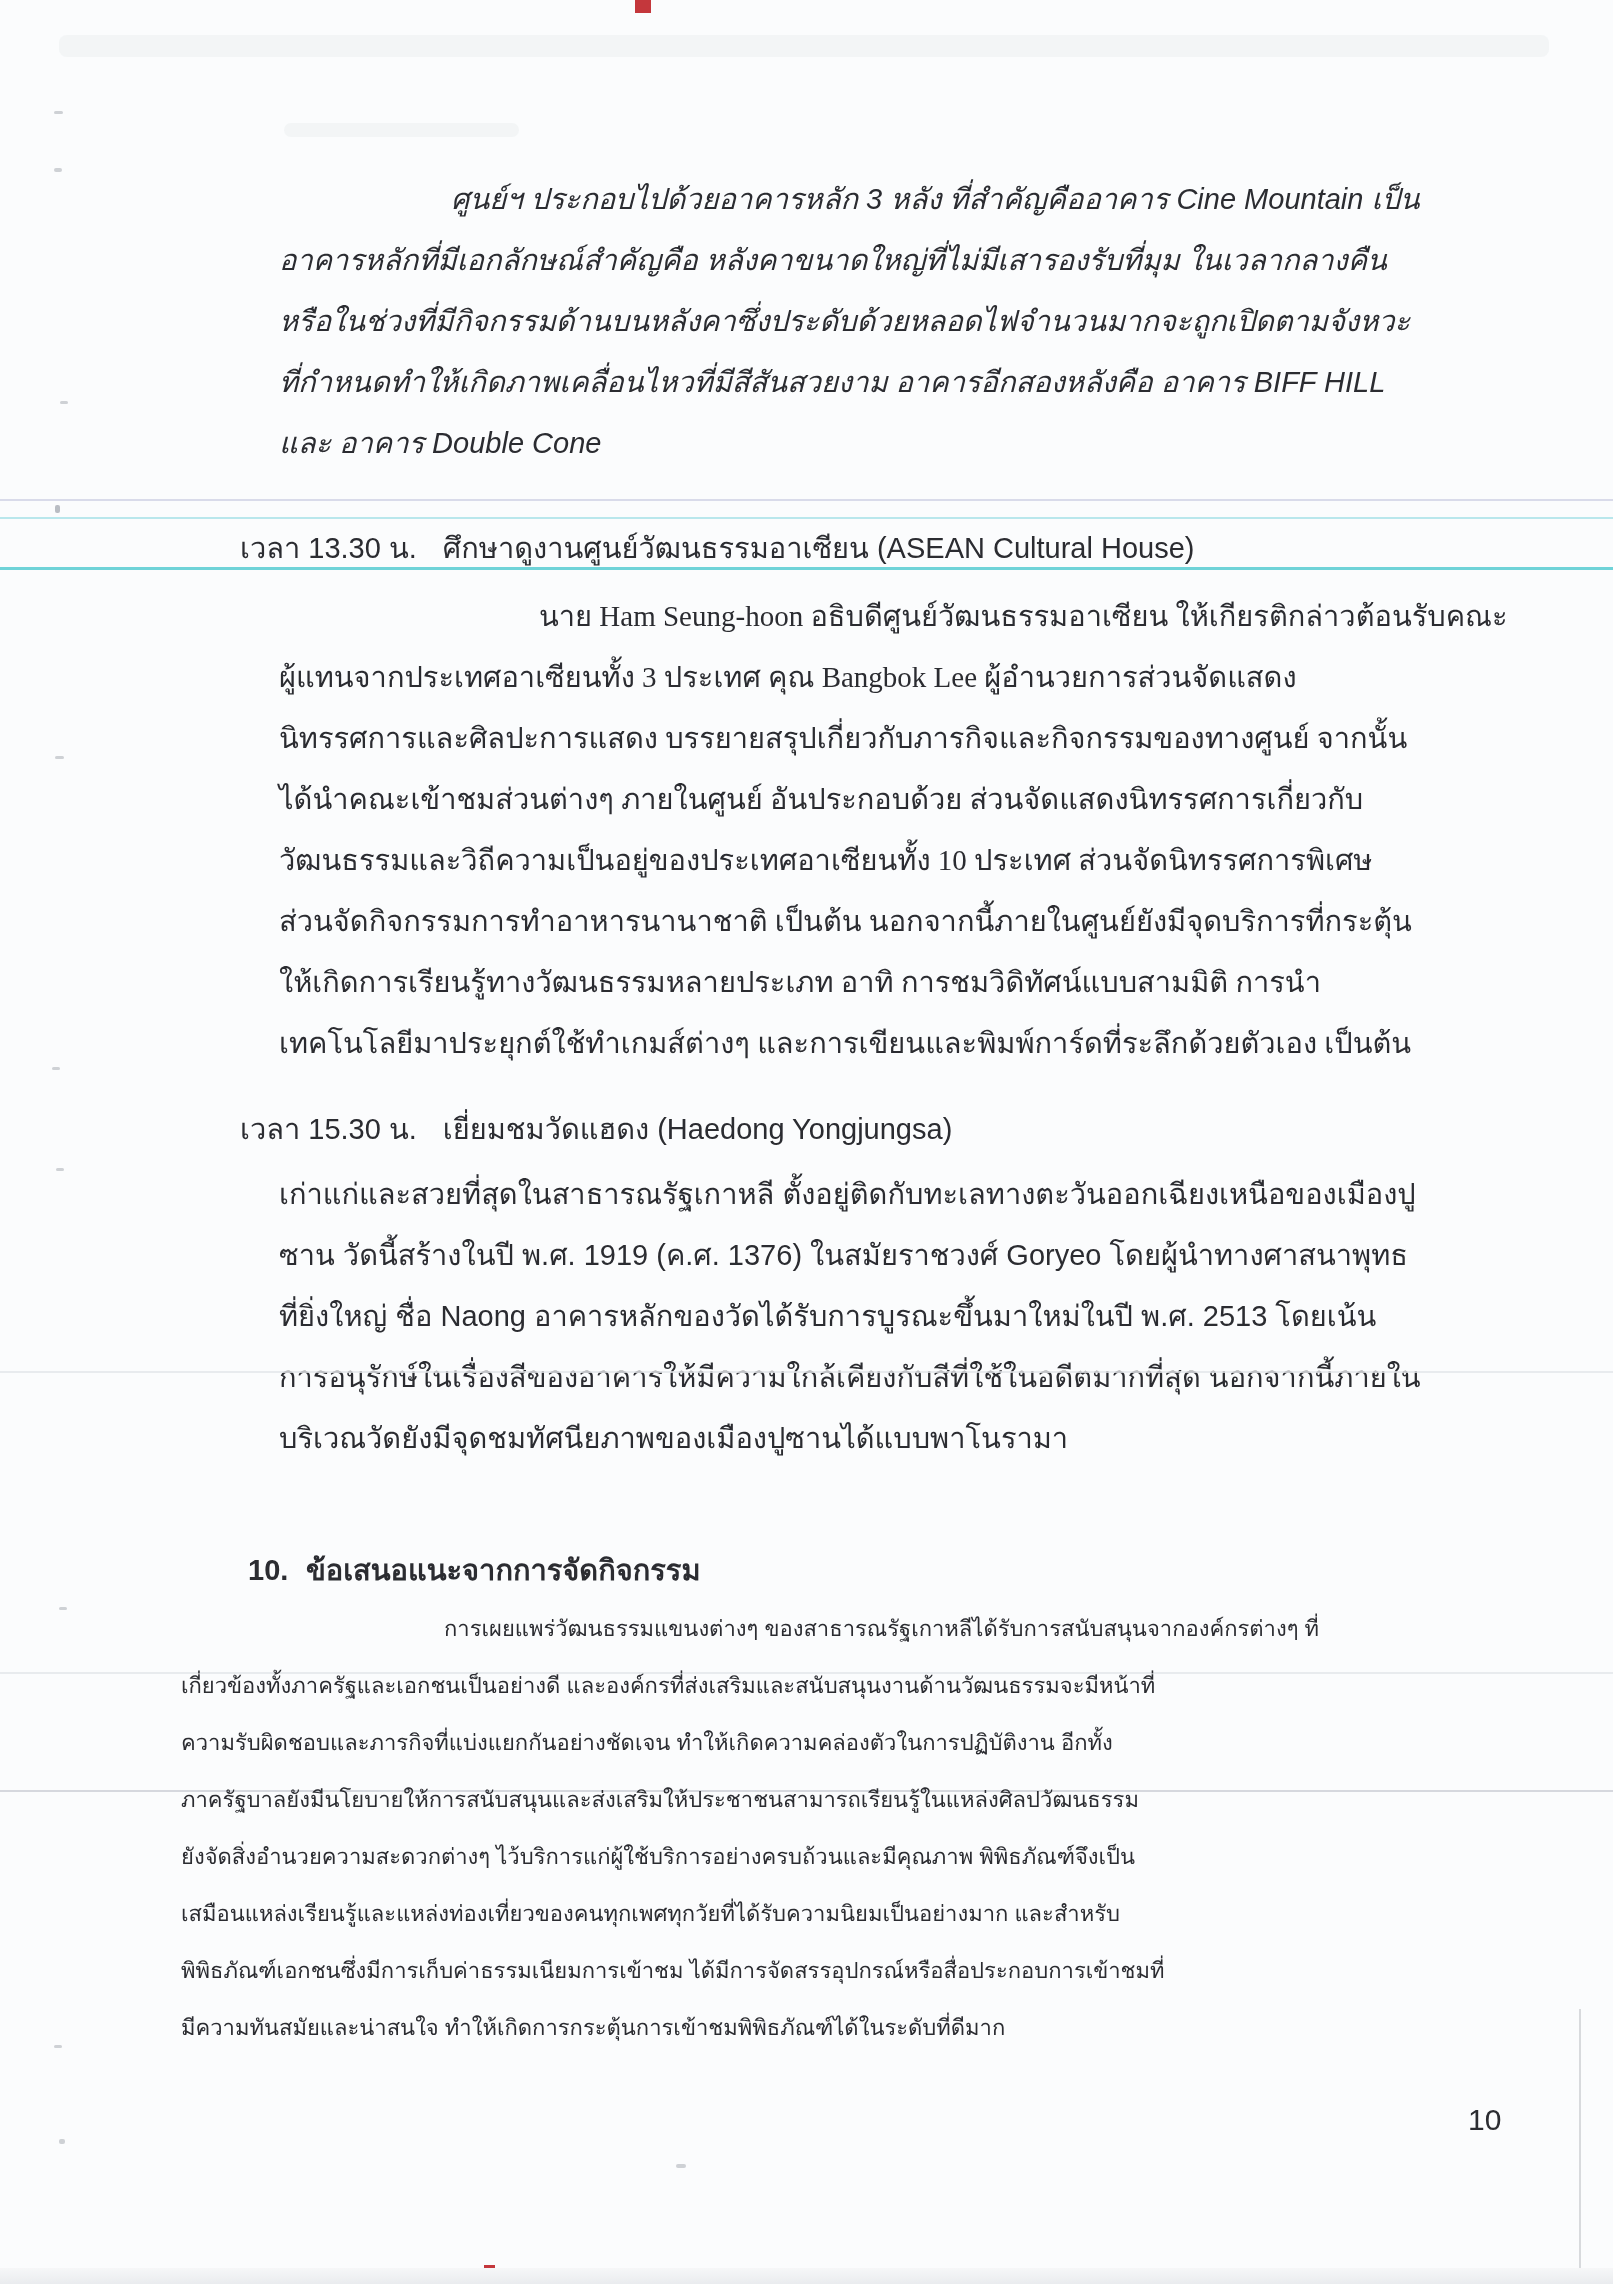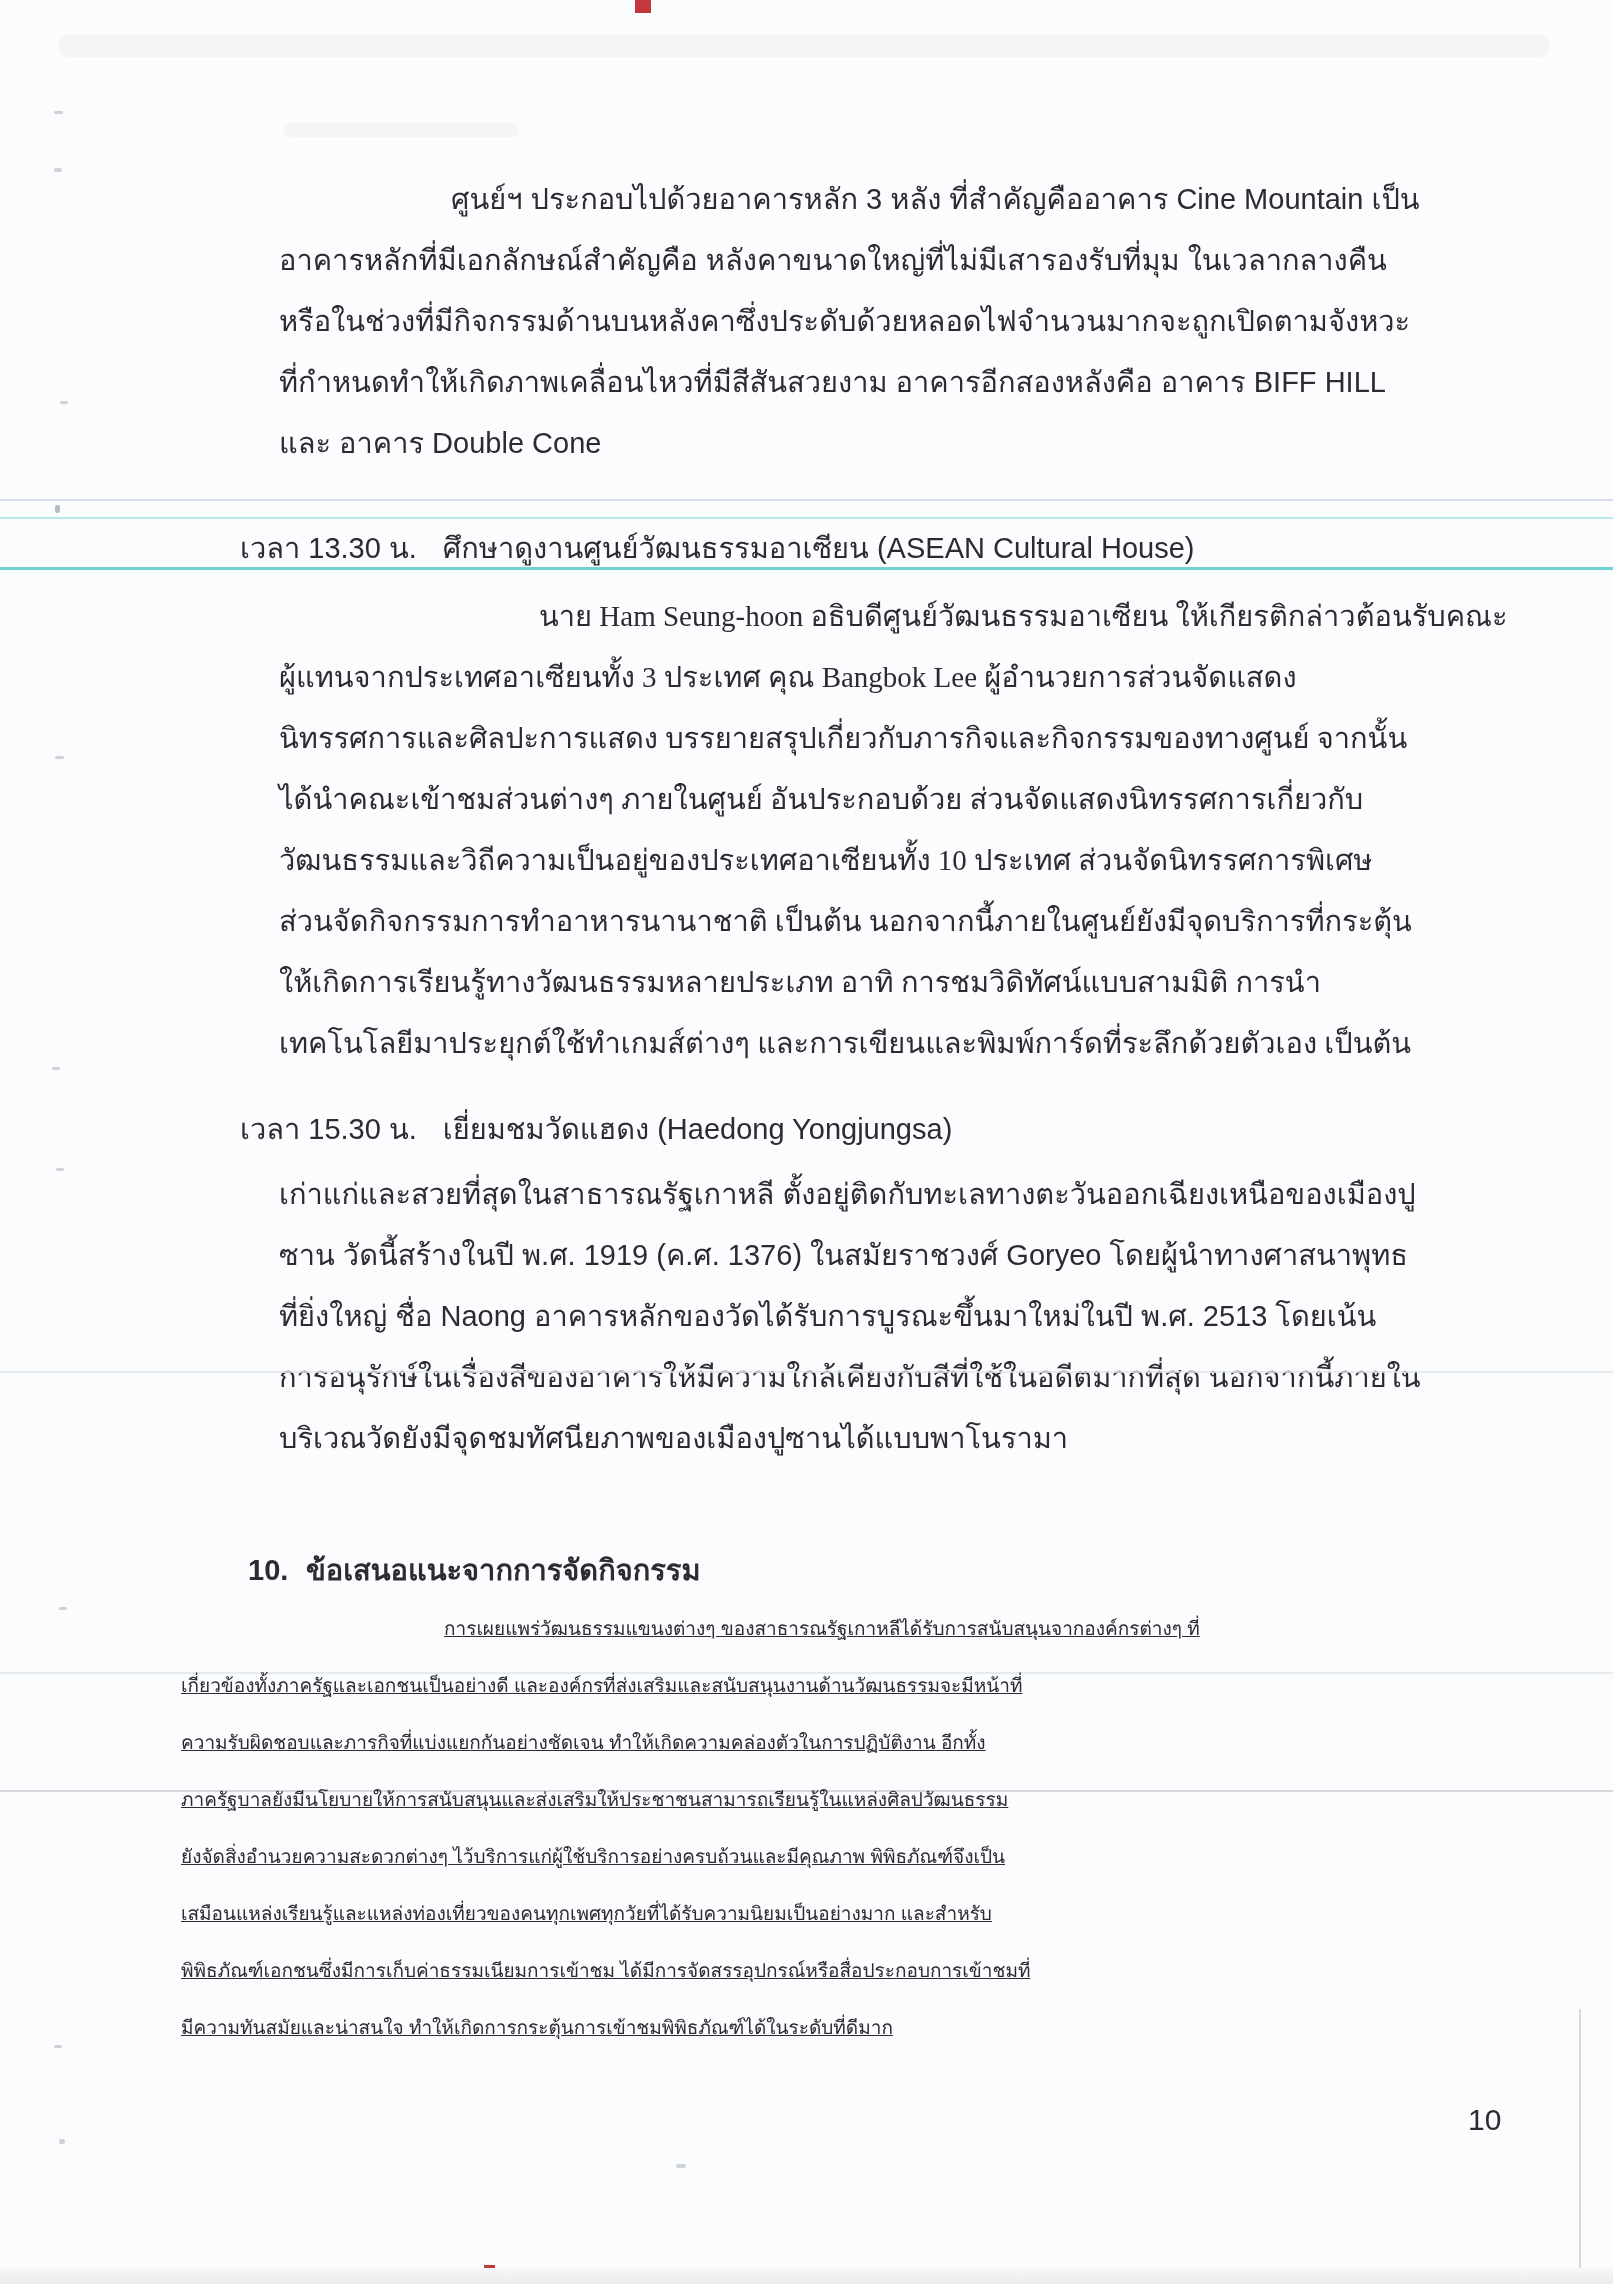--- a/index.html
+++ b/index.html
@@ -11,21 +11,21 @@
   .abs{position:absolute;}
   .para{font-size:29px;line-height:61px;}
   .para .line{white-space:nowrap;height:61px;}
   .para .indent1{padding-left:172px;}
   .para .indent2{padding-left:260px;}
   .heading{font-size:29px;white-space:nowrap;line-height:43px;}
   .heading .time{font-weight:normal;margin-right:26px;text-align:right;}
   .heading .num{font-weight:bold;margin-right:17.6px;}
   .heading .title{font-weight:normal;}
   .heading.bold-title .title{font-weight:bold;}
-  .para.small{font-size:19px;line-height:57px;text-decoration:underline;}
+  .para.small{font-size:22px;line-height:57px;}
   .para.small .line{height:57px;}
   .para.small .indent3{padding-left:263px;}
   .page-number{font-size:30px;}
   
   .hline{left:0;width:1613px;}
   .hline.lavender{background:#d9dbea;height:2px;}
   .hline.cyan-light{background:#b9e7ec;height:2px;}
   .hline.cyan{background:#6fd3d8;height:2.9px;}
   .hline.ghost{background:#e4e6ea;height:2px;opacity:.8;}
   .hline.ghost2{background:#d6d8de;height:2px;}
@@ -37,21 +37,21 @@
     background:linear-gradient(#f6f7f8,#e9ebee);}
 </style>
 </head>
 <body>
 
 <div>
 
   <div class="abs smudge" style="left:59px;top:35px;width:1490px;height:21.6px;"></div>
   <div class="abs smudge" style="left:284px;top:123px;width:235px;height:13.7px;"></div>
 
-  <div class="abs para" style="left:279px;top:169px;width:1225px;">
+  <div class="abs para" style="left:279px;top:169px;width:1225px;font-style:italic;">
     <div class="line indent1">ศูนย์ฯ ประกอบไปด้วยอาคารหลัก 3 หลัง ที่สำคัญคืออาคาร Cine Mountain เป็น</div>
     <div class="line">อาคารหลักที่มีเอกลักษณ์สำคัญคือ หลังคาขนาดใหญ่ที่ไม่มีเสารองรับที่มุม ในเวลากลางคืน</div>
     <div class="line">หรือในช่วงที่มีกิจกรรมด้านบนหลังคาซึ่งประดับด้วยหลอดไฟจำนวนมากจะถูกเปิดตามจังหวะ</div>
     <div class="line">ที่กำหนดทำให้เกิดภาพเคลื่อนไหวที่มีสีสันสวยงาม อาคารอีกสองหลังคือ อาคาร BIFF HILL</div>
     <div class="line">และ อาคาร Double Cone</div>
   </div>
 
   <div class="abs hline lavender" style="top:499px;"></div>
   <div class="abs hline cyan-light" style="top:517px;"></div>
   <div class="abs hline cyan" style="top:567px;"></div>

